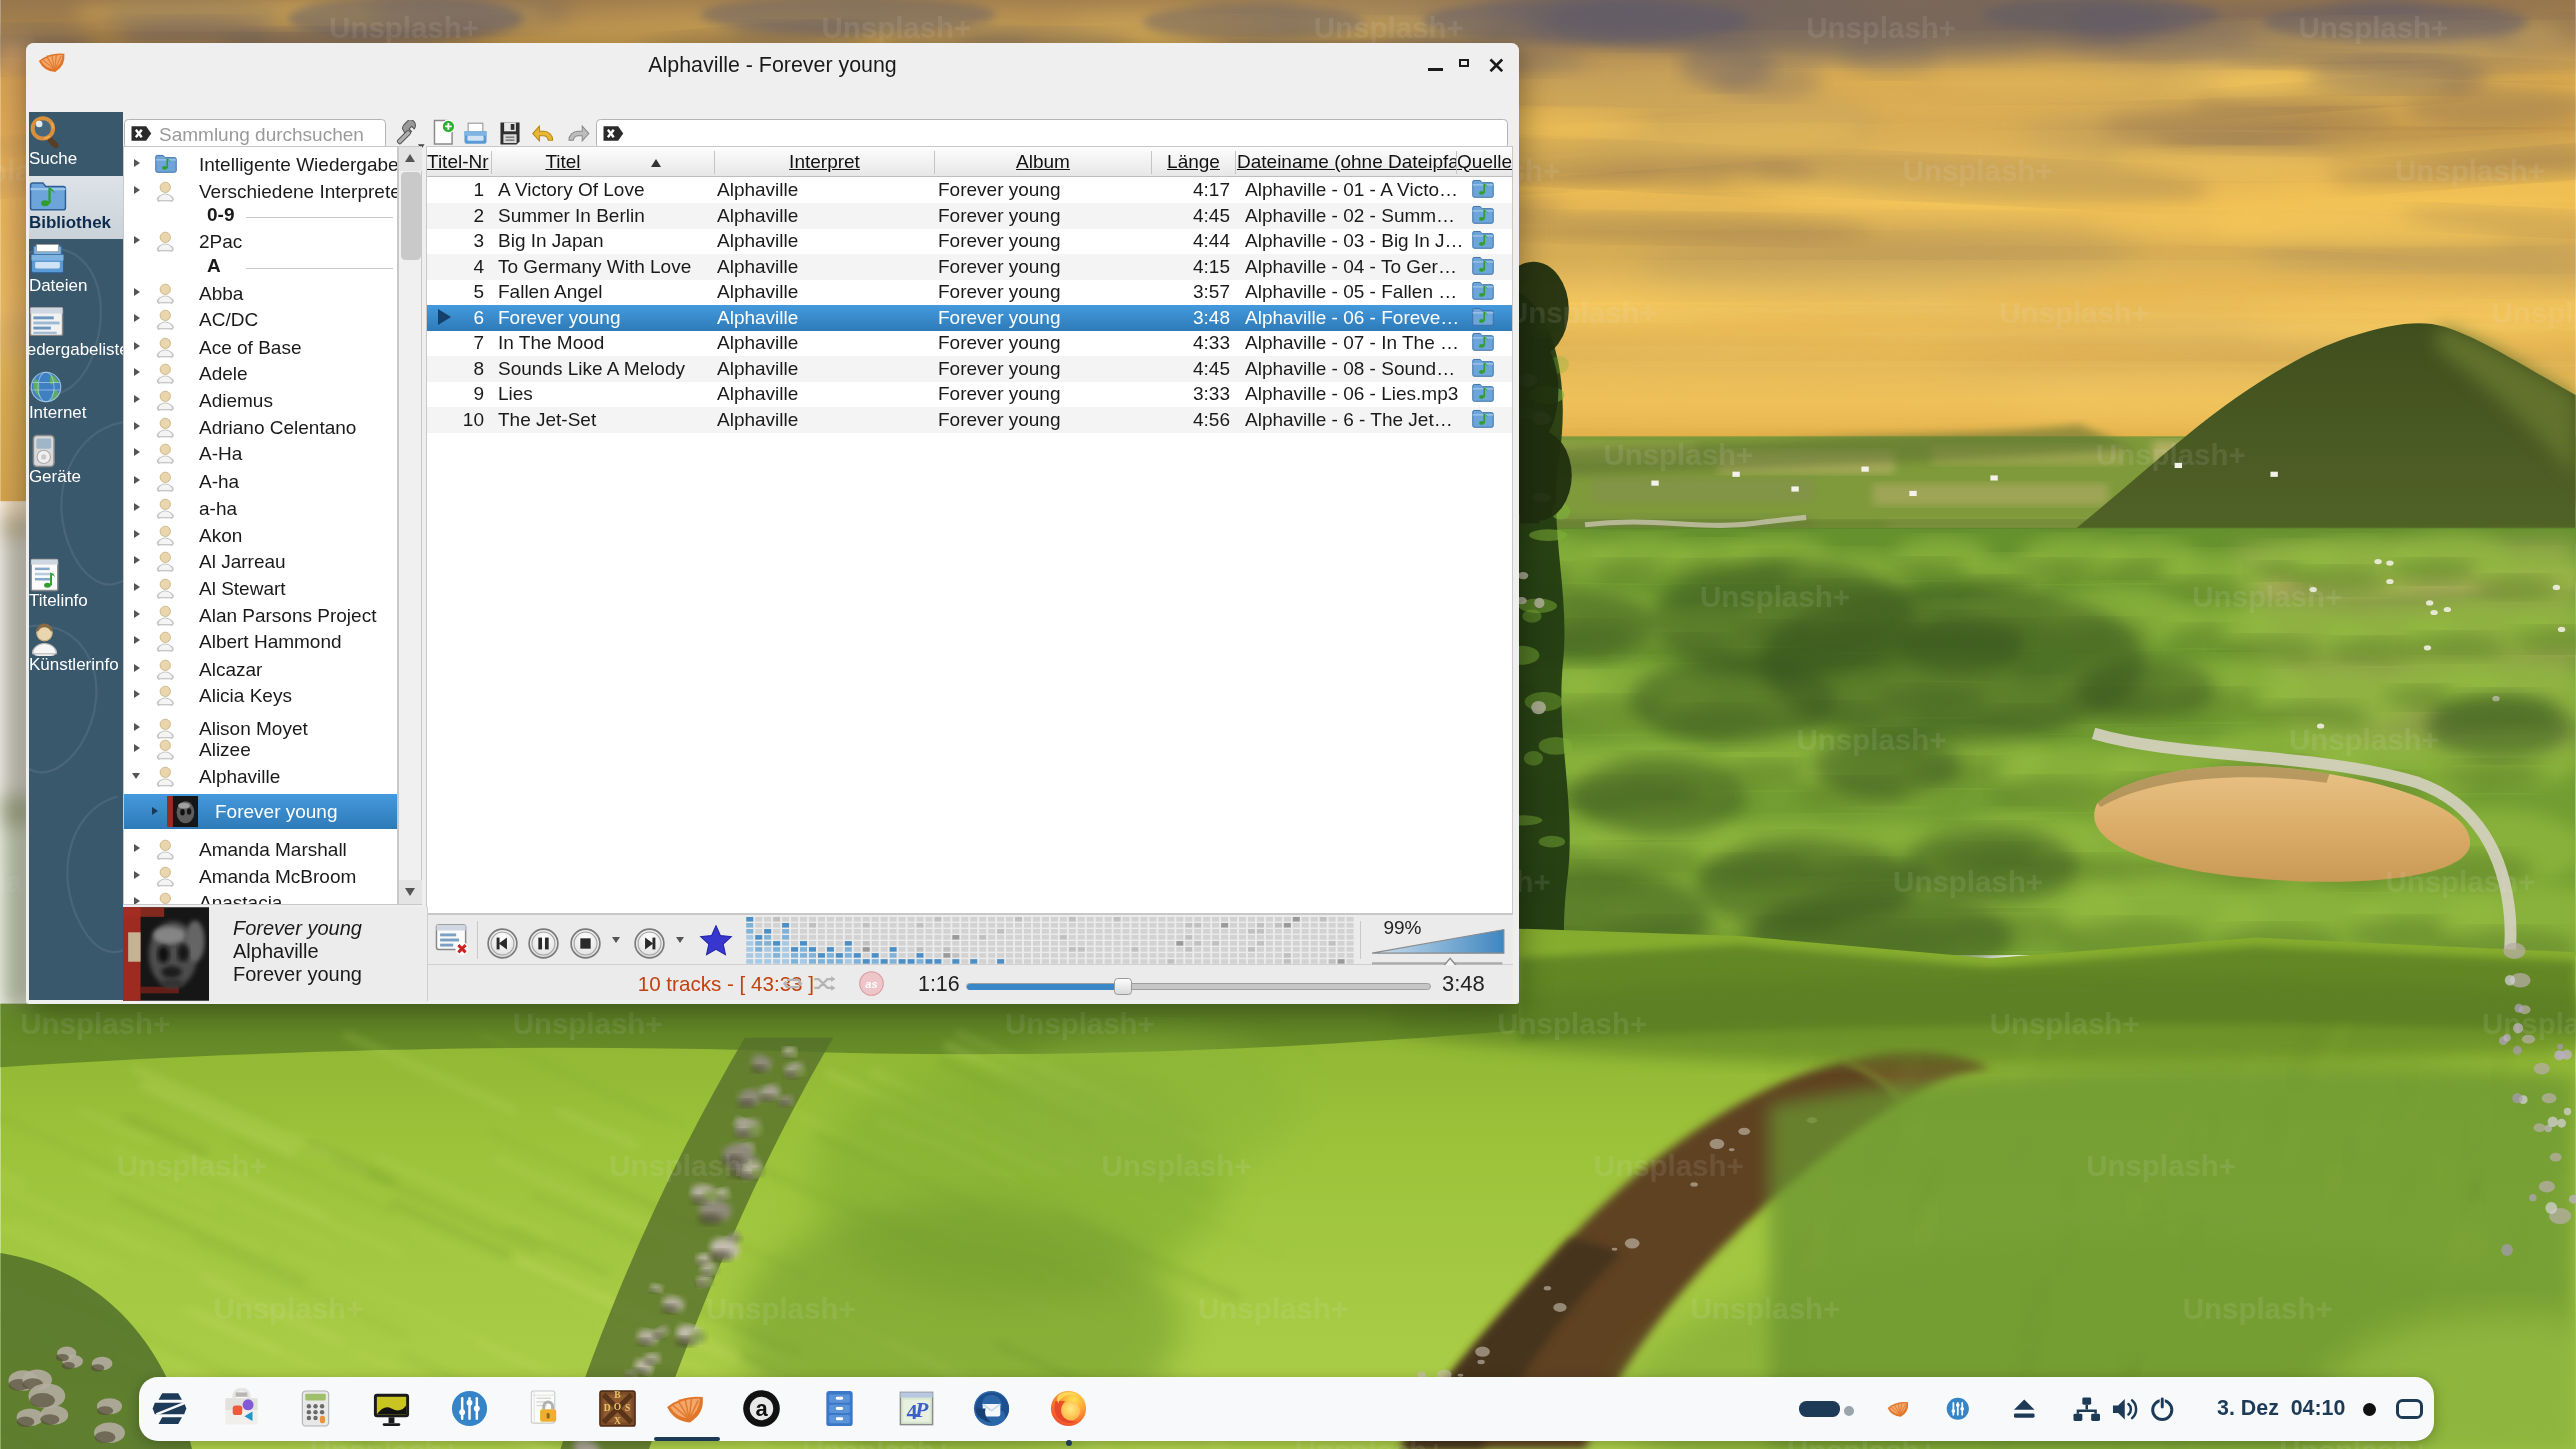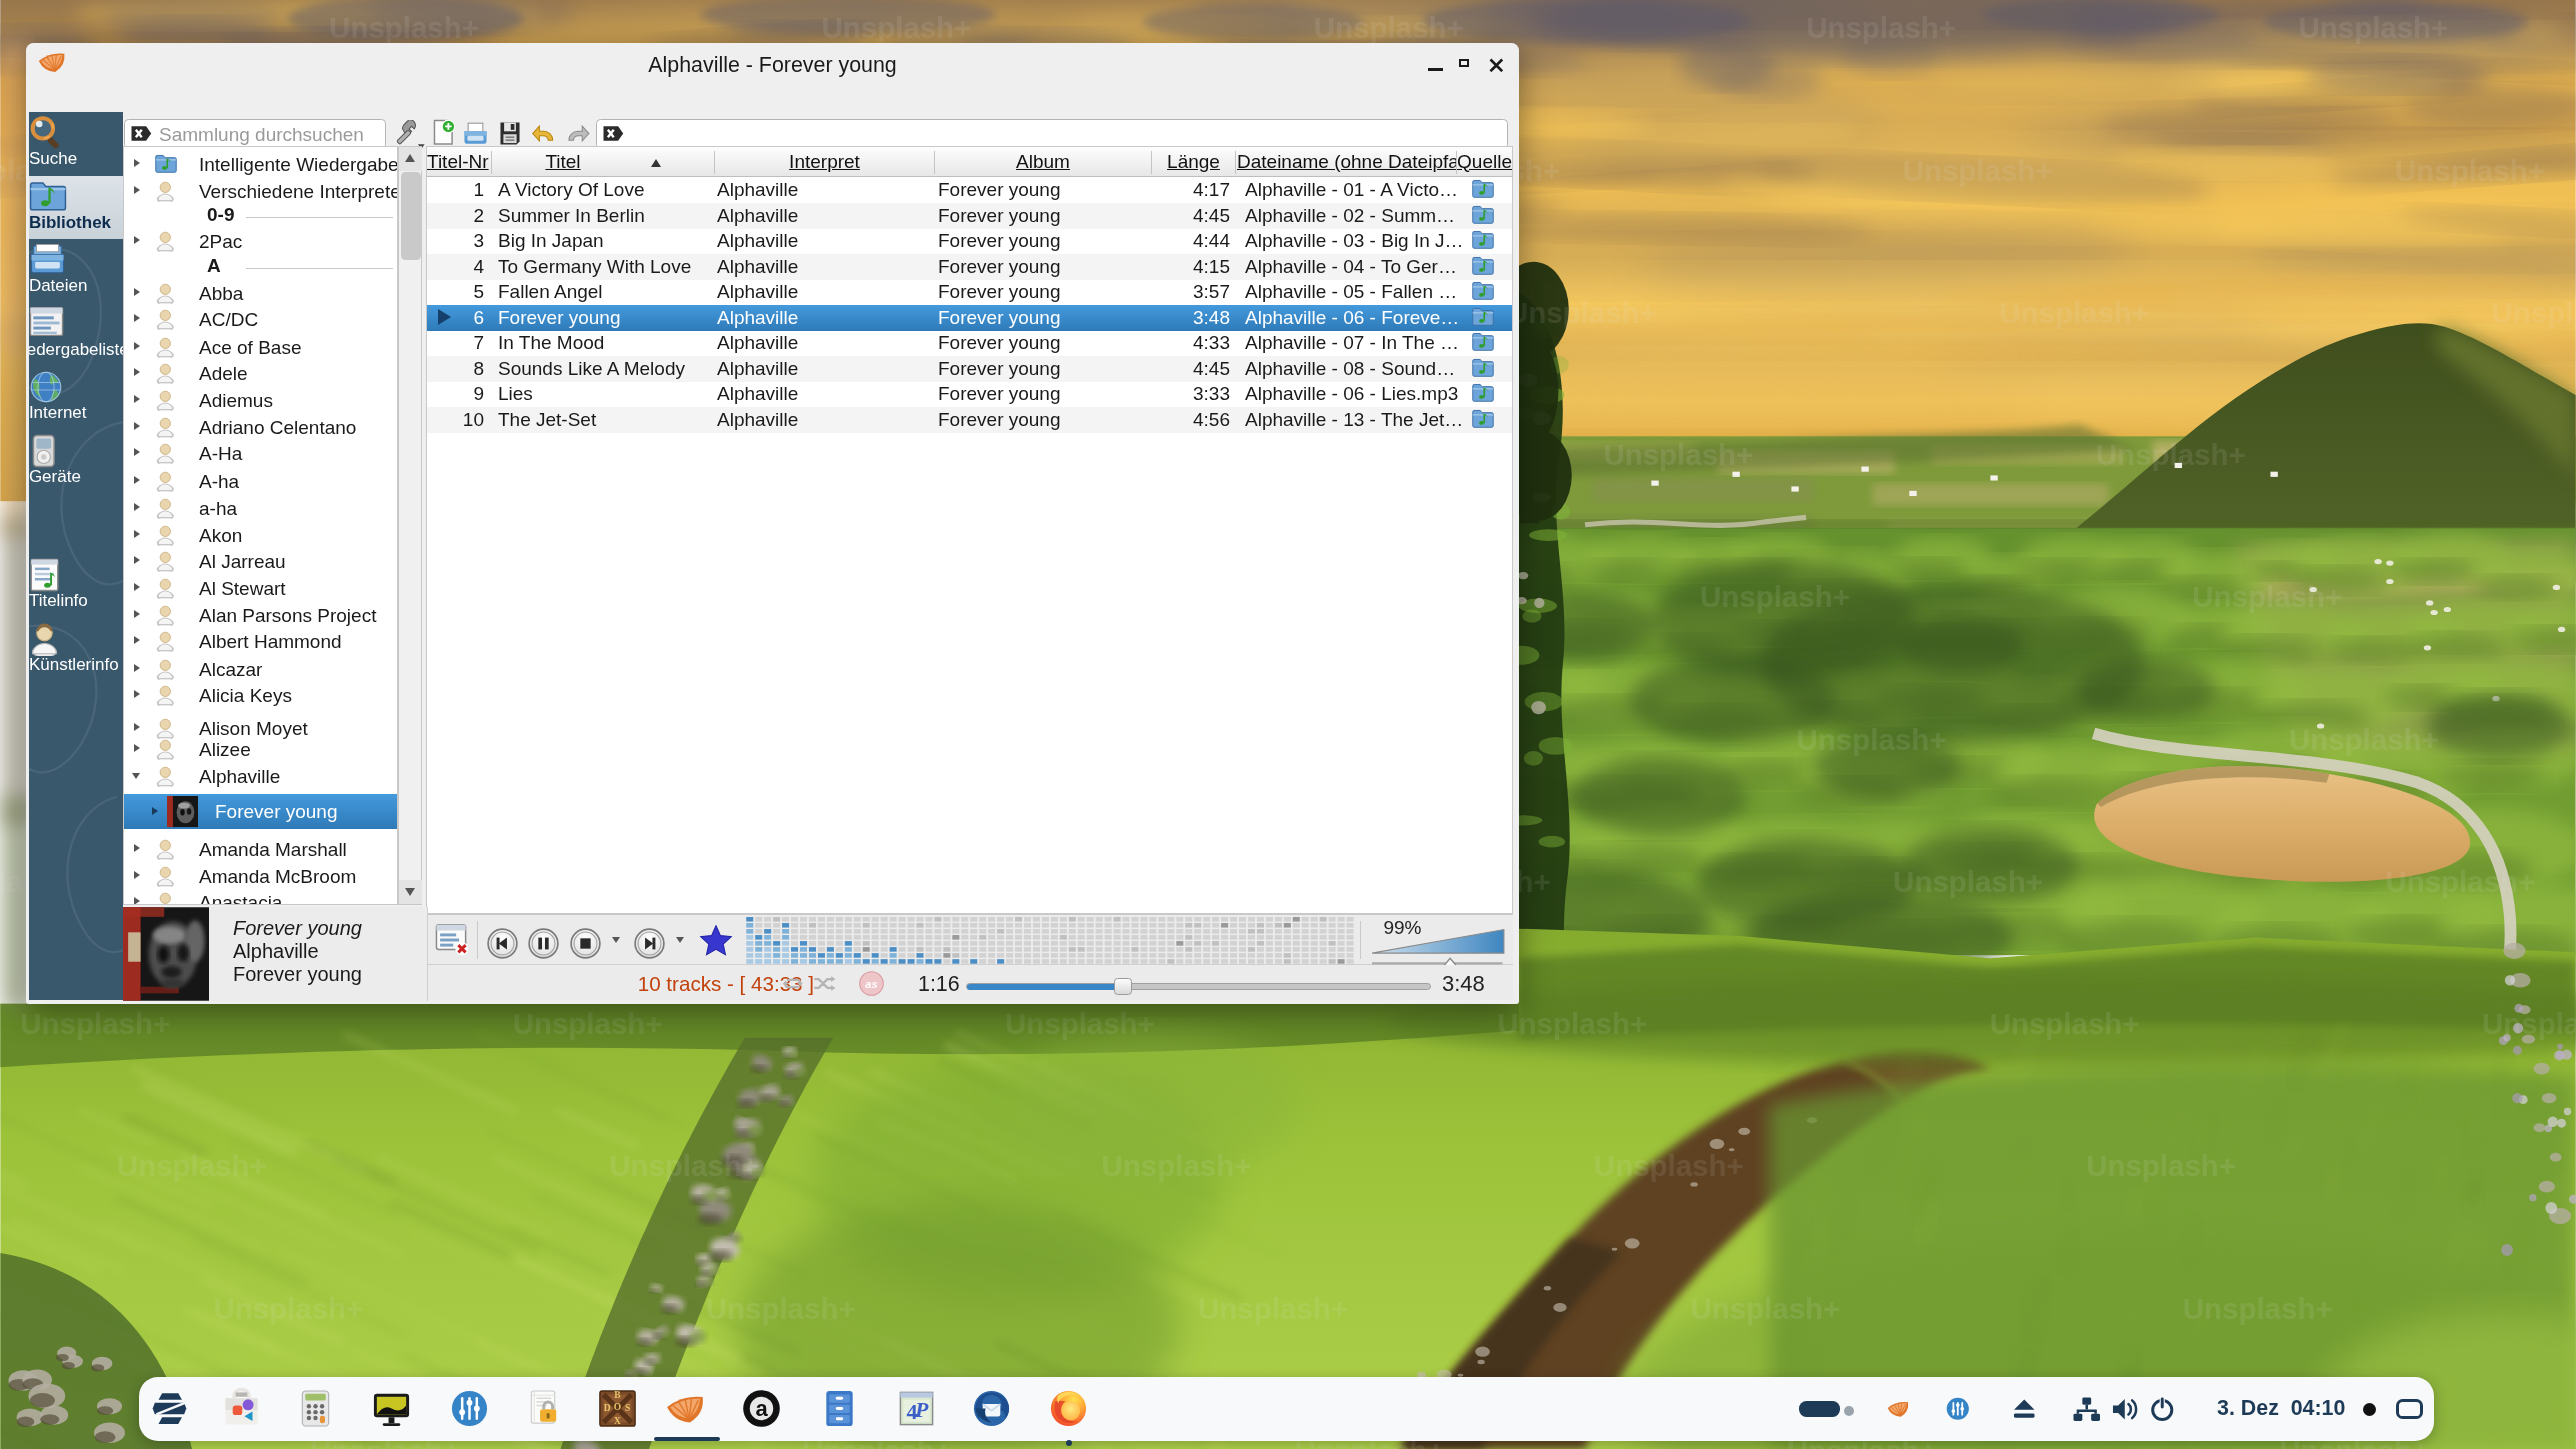--- a/index.html
+++ b/index.html
@@ -1483,21 +1483,21 @@
             <rect x="15.6" y="8" width="2.2" height="11.5" fill="#2f9e2f"></rect>
             <path d="M15.6,8 q5,1 6,4 q-1,-5 -6,-6 z" fill="#2f9e2f"></path>
           </svg></span>
 </div>
 <div class="prow alt" style="top:260px">
 <span class="c num">10</span>
 <span class="c t1">The Jet-Set</span>
 <span class="c t2">Alphaville</span>
 <span class="c t3">Forever young</span>
 <span class="c t4">4:56</span>
-<span class="c t5">Alphaville - 13 - The Jet…</span>
+<span class="c t5">Alphaville - 6 - The Jet…</span>
 <span class="c t6"><svg width="22" height="19" viewBox="0 0 30 26">
             <path d="M1,4 a2,2 0 0 1 2,-2 h8 l3,3 h13 a2,2 0 0 1 2,2 v16 a2,2 0 0 1 -2,2 h-24 a2,2 0 0 1 -2,-2 z" fill="#6da4d9" stroke="#3a6ea5" stroke-width="1.3"></path>
             <path d="M1,9 h28 v-2 h-28 z" fill="#9cc3e8"></path>
             <ellipse cx="13" cy="19" rx="3.4" ry="2.6" fill="#2f9e2f"></ellipse>
             <rect x="15.6" y="8" width="2.2" height="11.5" fill="#2f9e2f"></rect>
             <path d="M15.6,8 q5,1 6,4 q-1,-5 -6,-6 z" fill="#2f9e2f"></path>
           </svg></span>
 </div>
 </div>
 <div id="ctrlbar">

